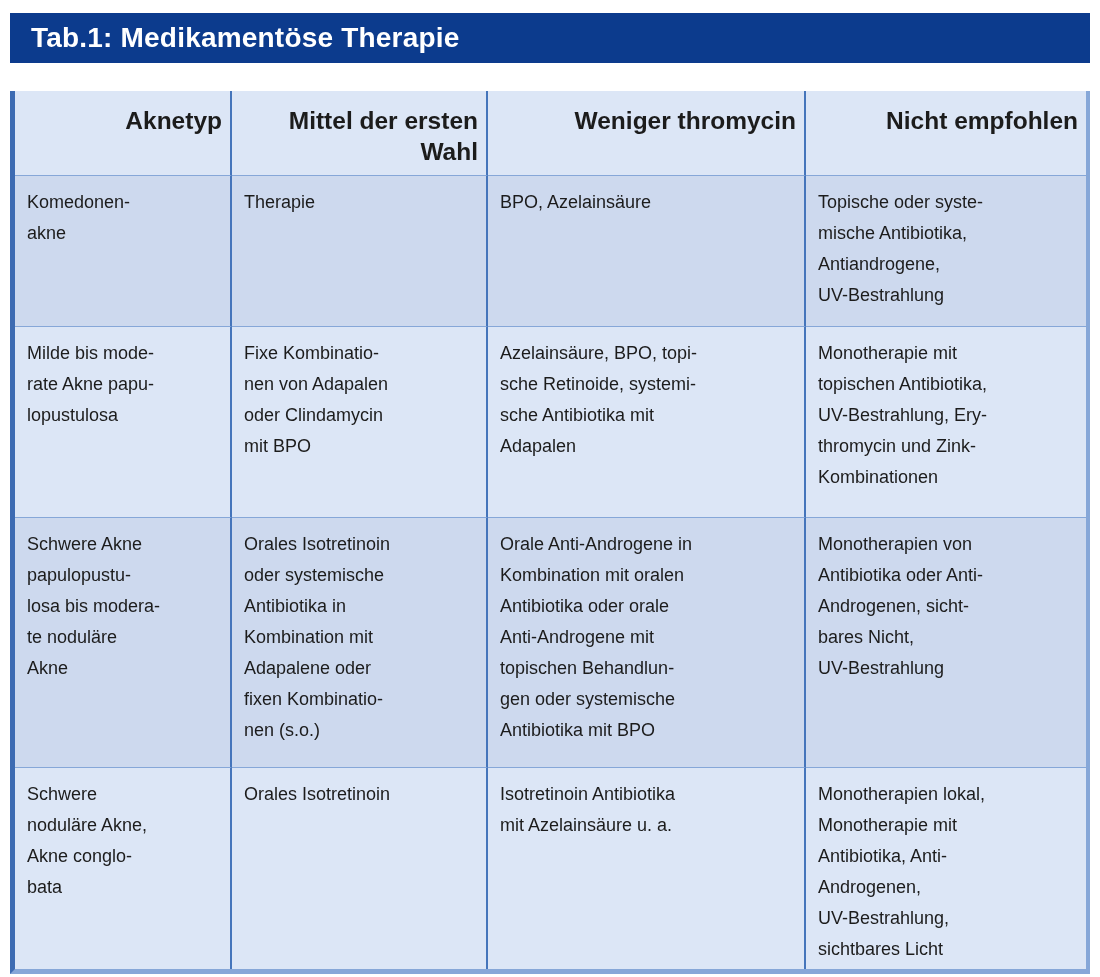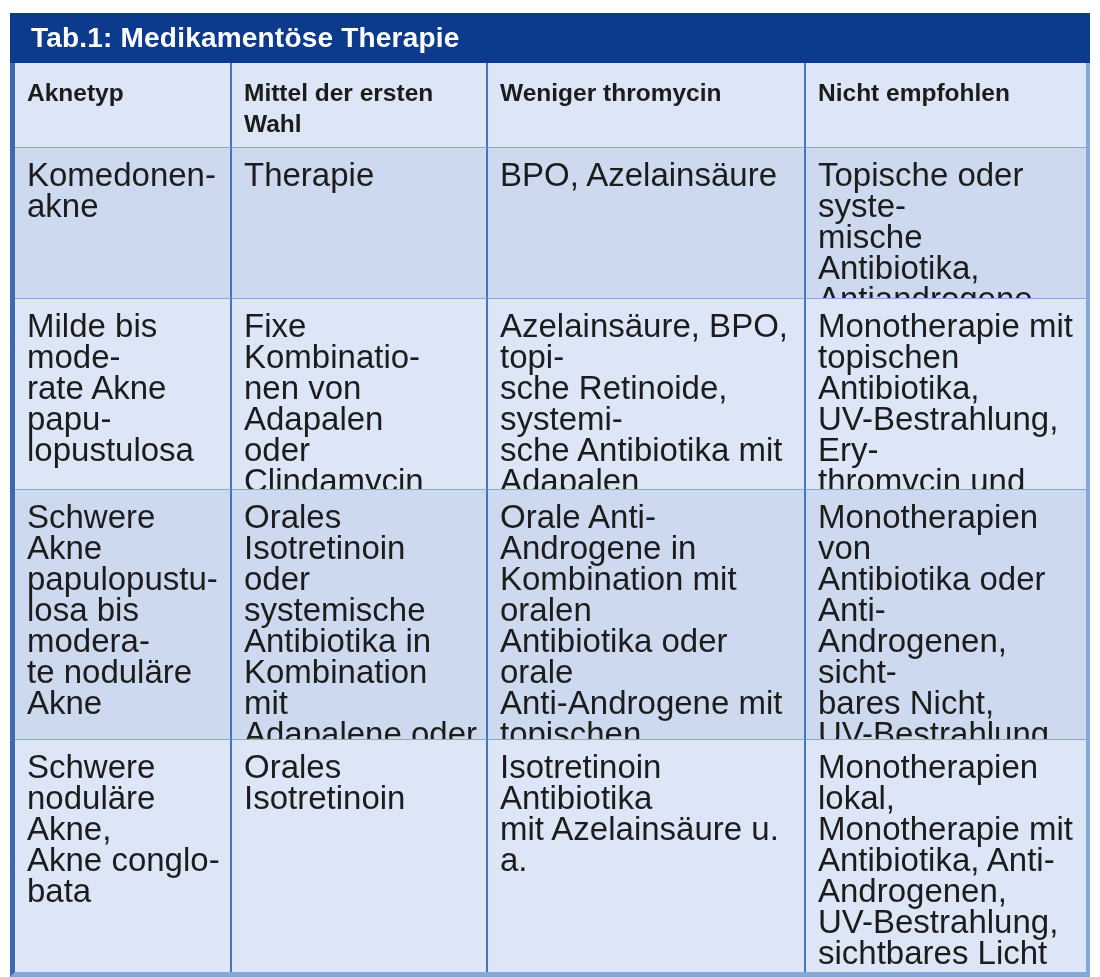--- a/index.html
+++ b/index.html
@@ -11,21 +11,21 @@
     --frame-line:#3d6bb2;
     --text:#1c1c1c;
     --title-text:#ffffff;
     --page-bg:#ffffff;
   }
   *{box-sizing:border-box;margin:0;padding:0;}
   html,body{width:1100px;height:977px;background:var(--page-bg);
     font-family:"Liberation Sans","DejaVu Sans",sans-serif;}
   .frame{
     position:absolute;left:10px;top:13px;width:1080px;height:957px;
-    display:flex;flex-direction:column;
+    display:flex;flex-direction:column;gap:28px;
   }
   .title-bar{
     height:50px;flex:0 0 50px;background:var(--title-bar);
     display:flex;align-items:center;padding-left:21px;
   }
   .title-bar span{
     color:var(--title-text);font-size:28px;font-weight:bold;
     letter-spacing:0.2px;
   }
   .grid{
@@ -34,25 +34,25 @@
     grid-template-columns:217px 256px 318px 1fr;
     grid-template-rows:84px 151px 191px 250px 1fr;
     border-left:5px solid var(--frame-line);
     border-right:4px solid var(--grid-line-soft);
     border-bottom:5px solid var(--grid-line-soft);
   }
   .row{display:contents;}
   .cell{
     padding:11px 8px 4px 12px;
     color:var(--text);
-    font-size:33px;line-height:31px;
+    font-size:18px;line-height:31px;
     white-space:pre-line;
     overflow:hidden;
   }
-  .cell.header{font-weight:bold;font-size:24.5px;padding-top:14px;}
+  .cell.header{font-weight:bold;font-size:24.5px;padding-top:14px;text-align:right;}
   .c0,.c1,.c2{border-right:2px solid var(--grid-line);}
   .body-row .cell{border-top:1.5px solid var(--grid-line-soft);}
   .shade-light{background:var(--row-light);}
   .shade-dark{background:var(--row-dark);}
 </style>
 </head>
 <body>
 
 <div class="frame">
   <div class="title-bar">

